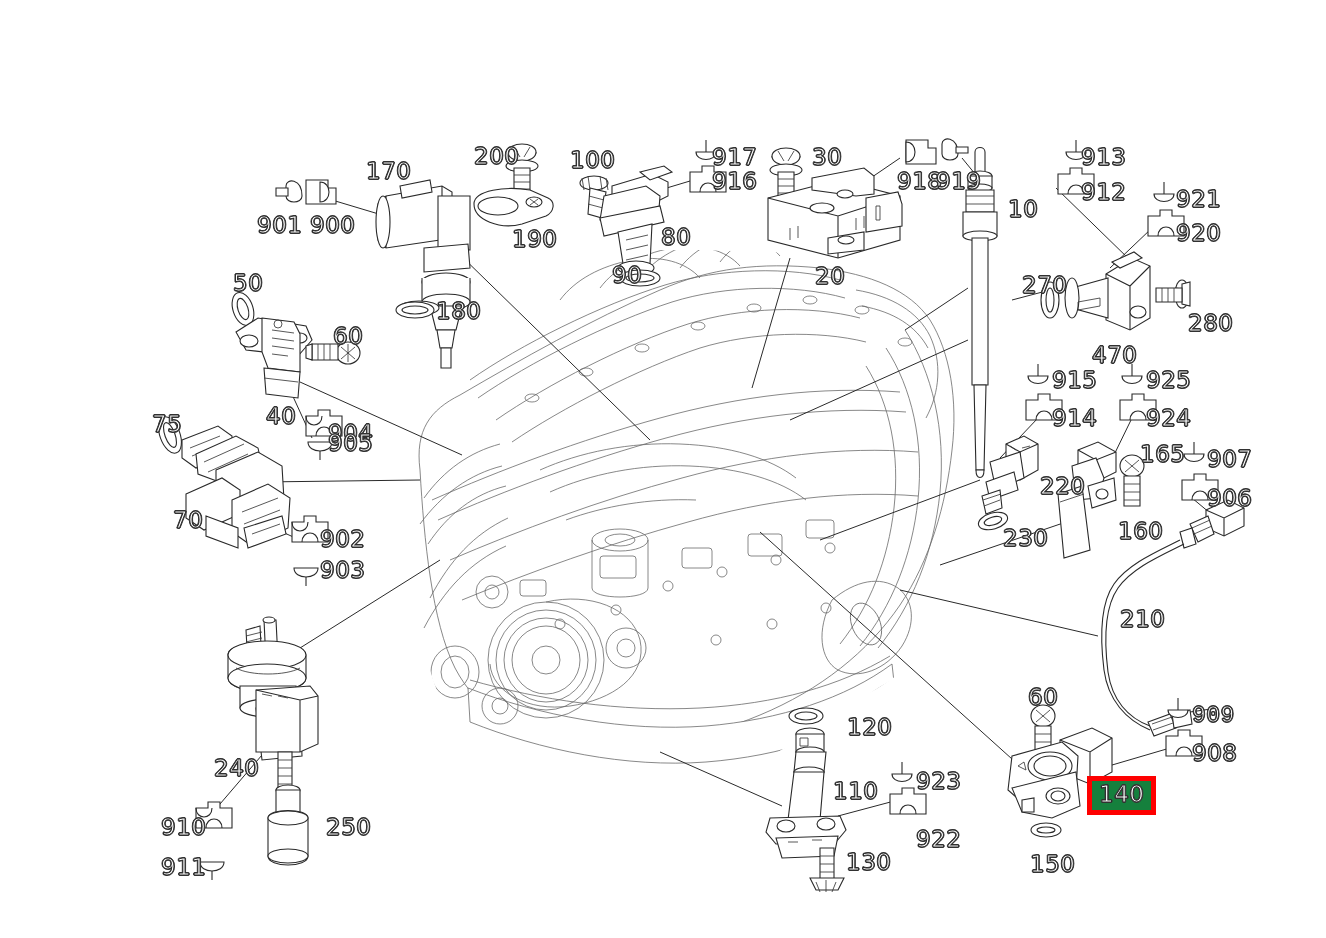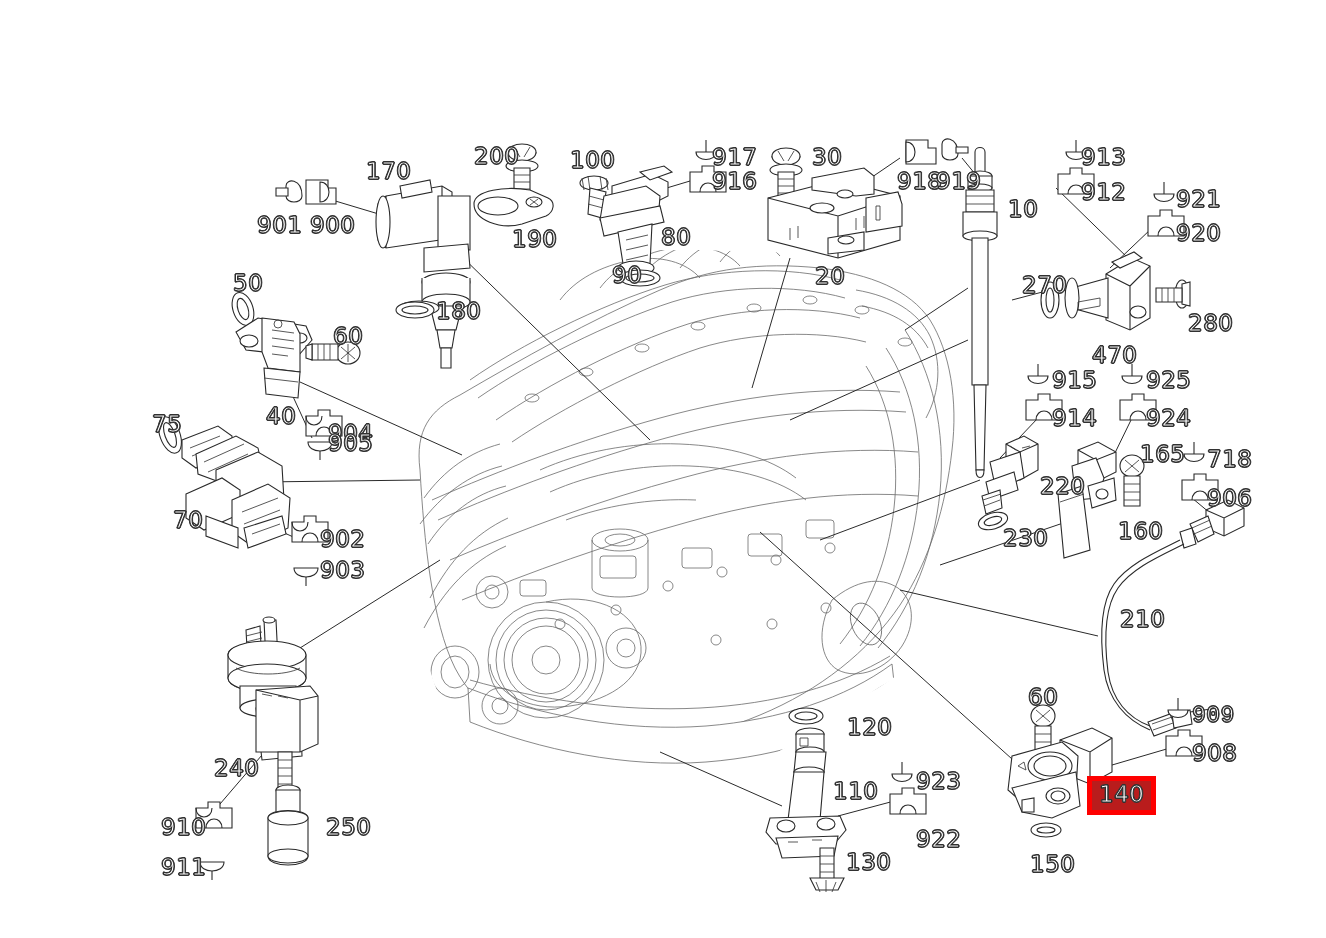--- a/index.html
+++ b/index.html
@@ -34,21 +34,21 @@
     color: #ffffff;
     -webkit-text-stroke: 1px #2a2a2a;
     text-shadow:
       -1px 0 #3a3a3a, 1px 0 #3a3a3a,
       0 -1px #3a3a3a, 0 1px #3a3a3a;
     white-space: nowrap;
     user-select: none;
   }
   .callout.highlighted {
     color: #ffffff;
-    background: #b91c1c;
+    background: #15803d;
     border: 5px solid #fe0000;
     padding: 2px 7px 4px 7px;
     text-shadow:
       -1px 0 #3a3a3a, 1px 0 #3a3a3a,
       0 -1px #3a3a3a, 0 1px #3a3a3a;
     box-sizing: border-box;
   }
 </style>
 </head>
 <body>
@@ -692,21 +692,21 @@
       <div class="callout" style="left: 1188px; top: 312px;">280</div>
       <div class="callout" style="left: 1092px; top: 344px;">470</div>
       <div class="callout" style="left: 266px; top: 405px;">40</div>
       <div class="callout" style="left: 152px; top: 390px; margin-top: 23px;">75</div>
       <div class="callout" style="left: 1052px; top: 369px;">915</div>
       <div class="callout" style="left: 1146px; top: 369px;">925</div>
       <div class="callout" style="left: 328px; top: 422px;">904</div>
       <div class="callout" style="left: 1052px; top: 407px;">914</div>
       <div class="callout" style="left: 1146px; top: 407px;">924</div>
       <div class="callout" style="left: 1140px; top: 443px;">165</div>
-      <div class="callout" style="left: 1207px; top: 448px;">718</div>
+      <div class="callout" style="left: 1207px; top: 448px;">907</div>
       <div class="callout" style="left: 328px; top: 432px;">905</div>
       <div class="callout" style="left: 1207px; top: 487px;">906</div>
       <div class="callout" style="left: 1040px; top: 475px;">220</div>
       <div class="callout" style="left: 173px; top: 509px;">70</div>
       <div class="callout" style="left: 320px; top: 528px;">902</div>
       <div class="callout" style="left: 1003px; top: 527px;">230</div>
       <div class="callout" style="left: 1118px; top: 520px;">160</div>
       <div class="callout" style="left: 320px; top: 559px;">903</div>
       <div class="callout" style="left: 1120px; top: 608px;">210</div>
       <div class="callout" style="left: 1028px; top: 686px;">60</div>

